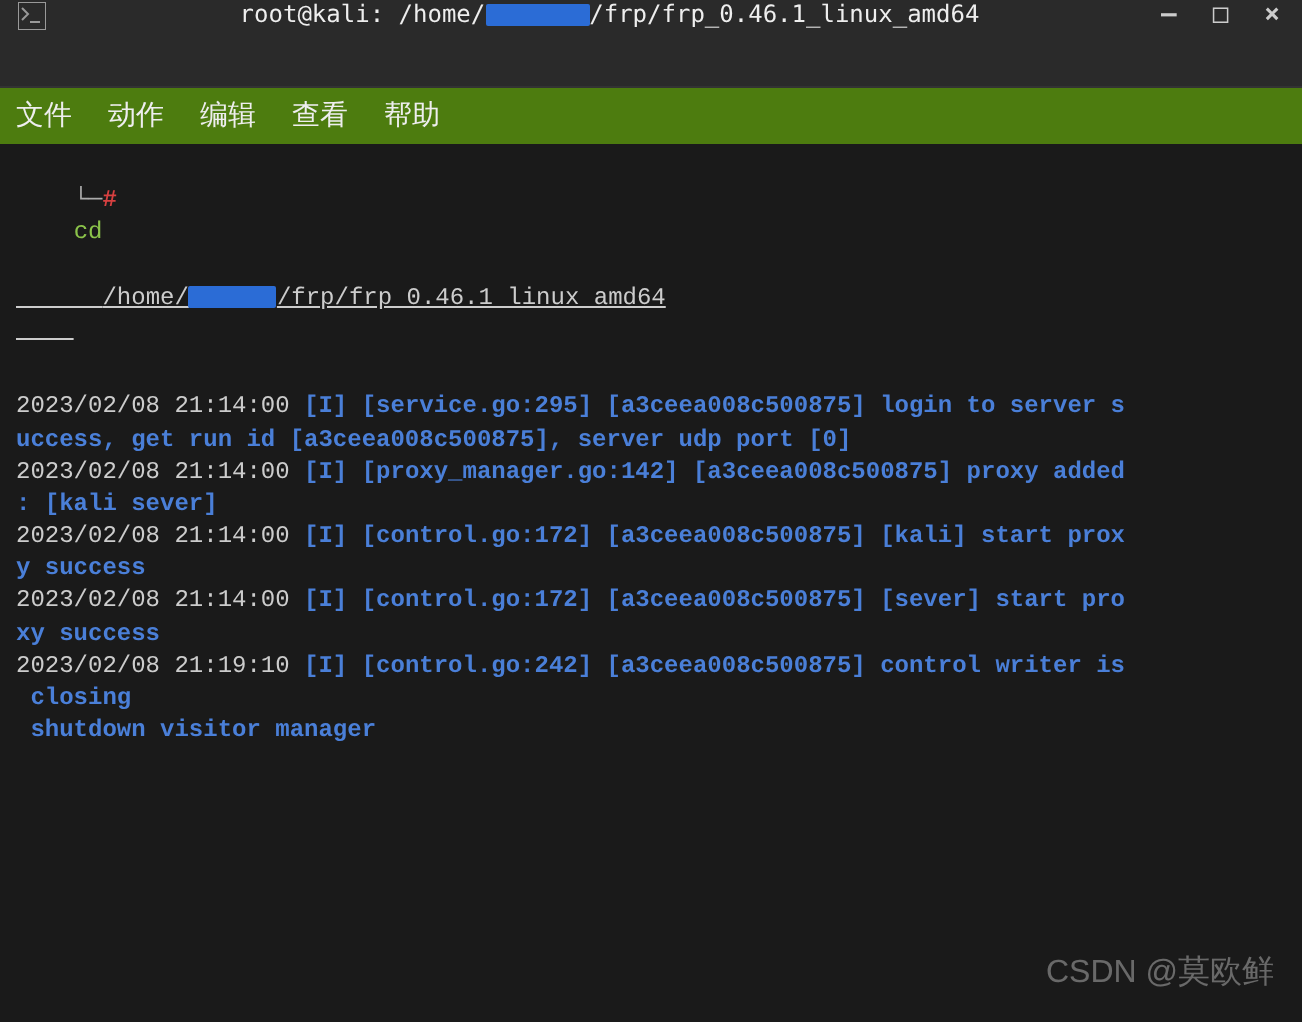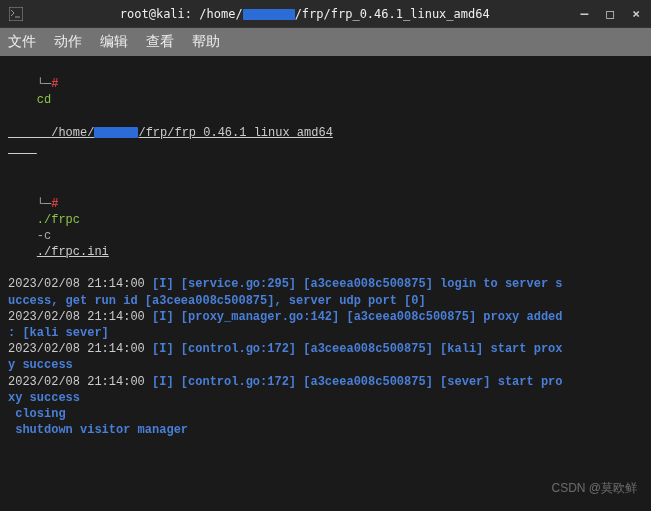--- a/index.html
+++ b/index.html
@@ -8,23 +8,22 @@
       font-family: monospace;
       font-size: 12px;
       color: #ddd;
       width: 651px;
       height: 511px;
       overflow: hidden;
       position: relative;
     }
     .titlebar {
       background: #2a2a2a;
-      height: 28px;
+      height: 44px;
       display: flex;
-      align-items: center;
       padding: 0 8px;
       border-bottom: 1px solid #333;
     }
     .title-icon {
       width: 16px; height: 16px;
       margin-right: 8px;
       display: inline-flex; align-items: center; justify-content: center;
       color: #aaa;
     }
     .title-text {
@@ -35,21 +34,21 @@
     }
     .win-controls {
       display: flex;
       gap: 12px;
       color: #ccc;
       font-size: 13px;
       font-weight: bold;
     }
     .win-btn { cursor: pointer; padding: 0 3px; }
     .menubar {
-      background: #737373;
+      background: #4d7c0f;
       height: 28px;
       display: flex;
       align-items: center;
       padding: 12px 8px;
       gap: 18px;
       color: #eee;
       font-size: 14px;
       font-family: sans-serif;
     }
     .menu-item { cursor: pointer; }
@@ -76,21 +75,21 @@
     }
     .w40 { width: 44px; }
     .w50 { width: 52px; }
     .skull { color: #fff; }
     .watermark {
       position: absolute;
       right: 14px;
       bottom: 14px;
       color: rgba(255,255,255,0.35);
       font-family: sans-serif;
-      font-size: 12px;
+      font-size: 16px;
     }
   </style>
 </head>
 <body>
 
 <div class="titlebar">
   <span class="title-icon">
     <svg width="14" height="14" viewBox="0 0 14 14">
         <rect x="0" y="0" width="14" height="14" fill="none" stroke="#999" stroke-width="1"></rect>
         <path d="M2 3 L5 6 L2 9" fill="none" stroke="#999" stroke-width="1"></path>
@@ -120,35 +119,30 @@
   <div class="log-line">
     <span class="gray">└─</span><span class="prompt-red">#</span>
     <span class="prompt-green">cd</span>
     <span class="path-underline">
       <span>/home/</span><span class="redacted w40"></span><span>/frp/frp 0.46.1 linux amd64</span>
     </span>
   </div>
 
   <div style="height:6px"></div>
 
-  <div class="log-line">
-    <span class="gray">└─</span><span class="prompt-red">#</span>
-    <span class="prompt-green">./frpc</span>
-    <span class="gray">-c</span>
-    <span class="path-underline">./frpc.ini</span>
-  </div>
 
   <div id="log-output">
       <div class="log-line"><span class="ts">2023/02/08 21:14:00 </span><span class="blue">[I] [service.go:295] [a3ceea008c500875] login to server s</span></div>
       <div class="log-line blue">uccess, get run id [a3ceea008c500875], server udp port [0]</div>
       <div class="log-line"><span class="ts">2023/02/08 21:14:00 </span><span class="blue">[I] [proxy_manager.go:142] [a3ceea008c500875] proxy added</span></div>
       <div class="log-line blue">: [kali sever]</div>
       <div class="log-line"><span class="ts">2023/02/08 21:14:00 </span><span class="blue">[I] [control.go:172] [a3ceea008c500875] [kali] start prox</span></div>
       <div class="log-line blue">y success</div>
       <div class="log-line"><span class="ts">2023/02/08 21:14:00 </span><span class="blue">[I] [control.go:172] [a3ceea008c500875] [sever] start pro</span></div>
       <div class="log-line blue">xy success</div>
+      <div class="log-line"><span class="ts">2023/02/08 21:19:10 </span><span class="blue">[I] [control.go:242] [a3ceea008c500875] control writer is</span></div>
       <div class="log-line blue"> closing</div>
       <div class="log-line blue"> shutdown visitor manager</div>
     </div>
 
 </div>
 
 <div class="watermark">CSDN @莫欧鲜</div>
 
 </body></html>

